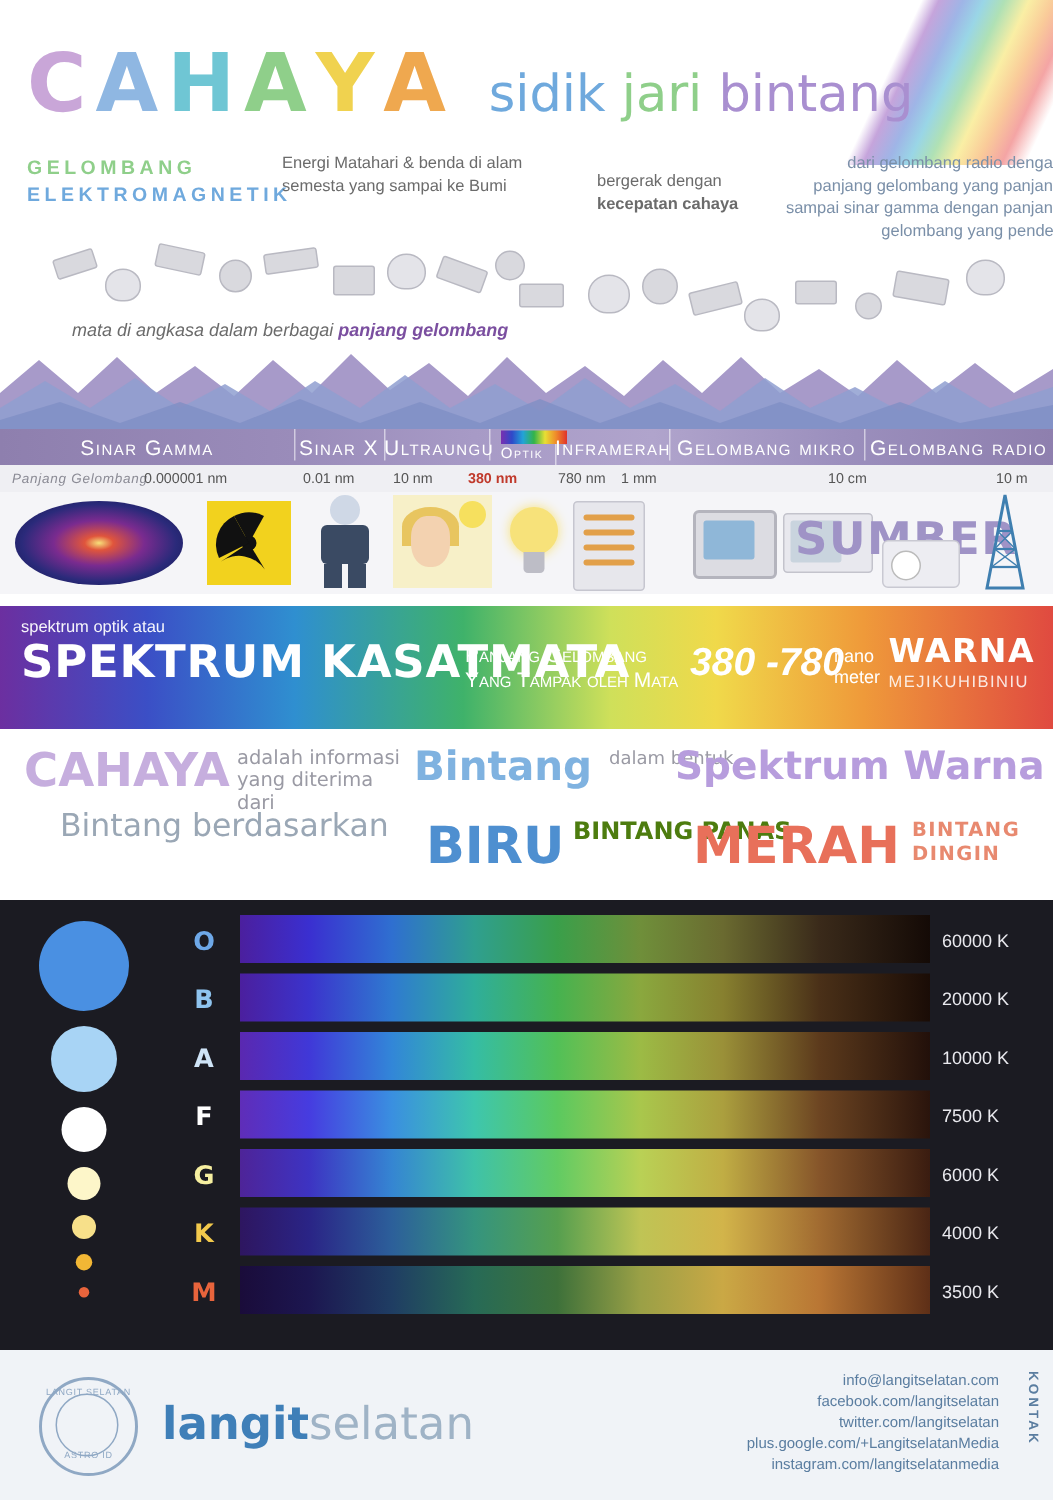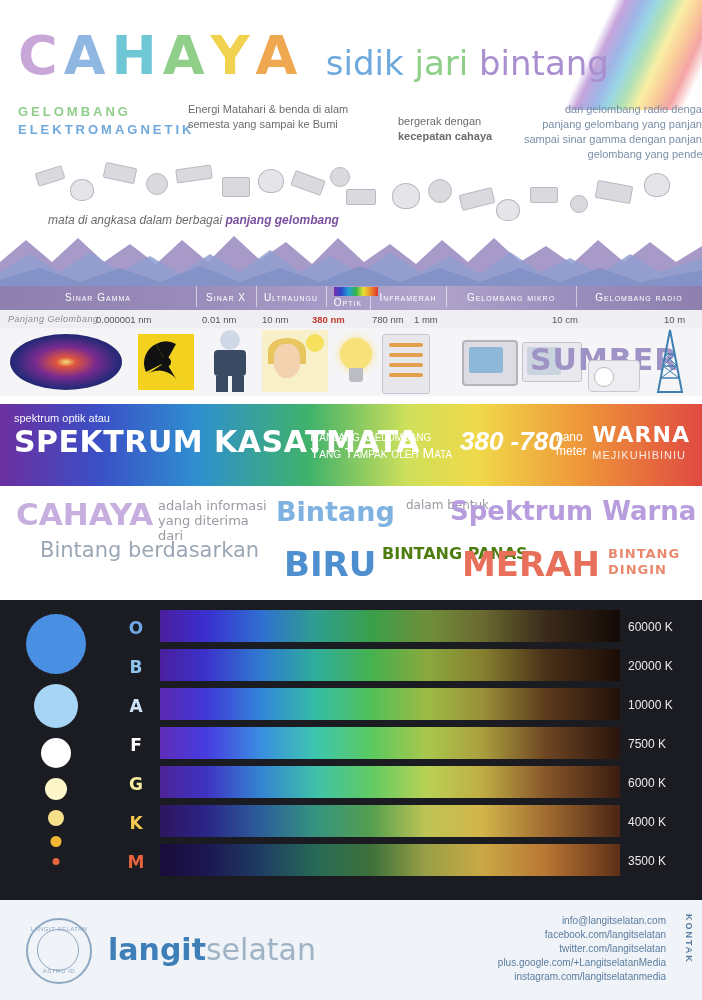--- a/index.html
+++ b/index.html
@@ -66,21 +66,21 @@
   
   .mountains{position:absolute;left:0;top:228px;width:702px;height:60px;}
 
   
   .spec-bar{
     position:absolute;left:0;top:286px;width:702px;height:24px;
     background:linear-gradient(90deg,#8e7fae 0%,#9a8cba 28%,#a79ac6 45%,#b0a4cc 62%,#9b8fbd 80%,#8e7fae 100%);
     color:#fff;
   }
   .spec-bar .seg{
-    position:absolute;top:0;height:21px;line-height:24px;font-size:10px;
+    position:absolute;top:0;height:21px;line-height:24px;font-size:14px;
     letter-spacing:1px;text-align:center;border-right:1px solid rgba(255,255,255,.55);
     font-variant:small-caps;
   }
   .spec-bar .seg:last-child{border-right:none;}
   .optik-chip{
     position:absolute;top:1px;width:44px;height:9px;
     background:linear-gradient(90deg,#7a2fb0,#2f49c9,#23a3d8,#33b34a,#e8df34,#ef8b2a,#e0322c);
   }
 
   

